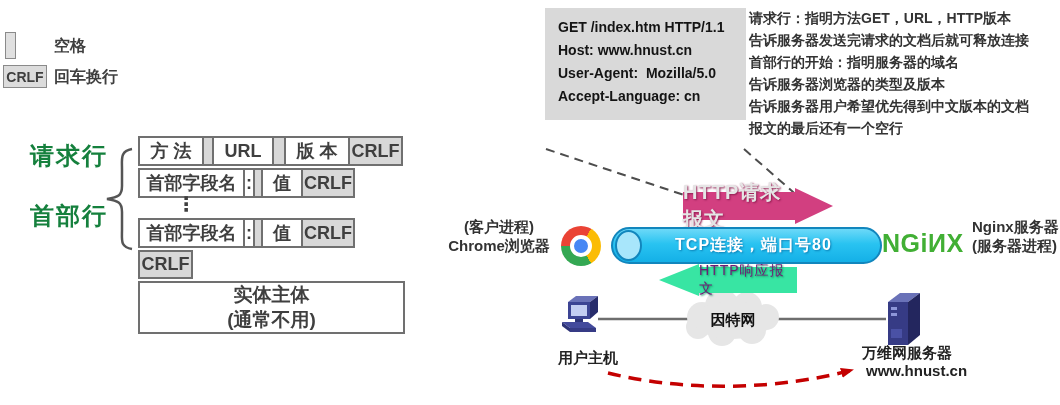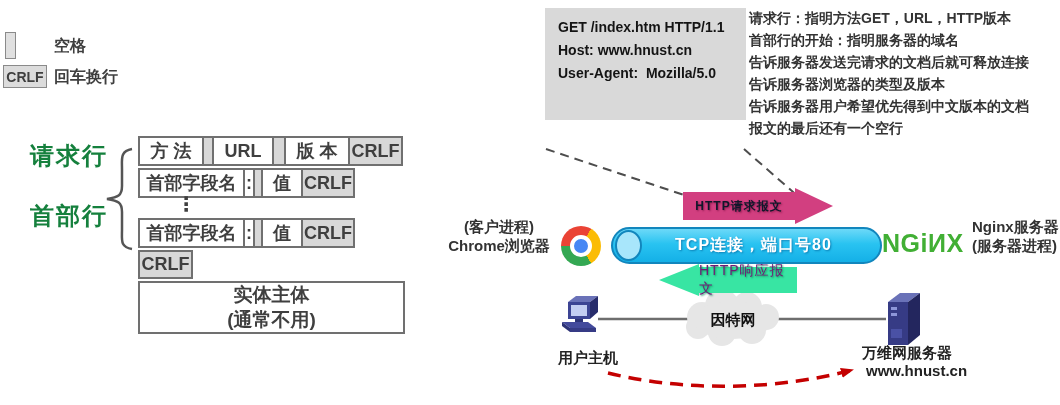--- a/index.html
+++ b/index.html
@@ -28,21 +28,21 @@
   .dots{font-size:20px;font-weight:bold;color:#3f3f3f;letter-spacing:0;line-height:0.55;text-align:center;}
 
   
   .request-box{left:545px;top:8px;width:201px;height:112px;background:#d9d9d9;box-sizing:border-box;padding:8px 13px;}
   .request-box div{font-size:14px;font-weight:bold;color:#141414;line-height:23px;white-space:pre;}
   .annotations{left:749px;top:7px;width:310px;}
   .annotations div{font-size:14px;font-weight:bold;color:#333;line-height:22px;white-space:nowrap;}
 
   
   .req-banner{left:683px;top:192px;width:112px;height:28px;background:#d23f80;display:flex;align-items:center;justify-content:center;}
-  .req-banner .txt{color:#0f172a;font-size:12px;font-weight:bold;letter-spacing:1px;text-shadow:1px 1px 2px #8f1d50;}
+  .req-banner .txt{color:#e5e5e5;font-size:20px;font-weight:bold;letter-spacing:1px;text-shadow:1px 1px 2px #8f1d50;}
   .req-arrowhead{left:795px;top:188px;width:0;height:0;border-top:18px solid transparent;border-bottom:18px solid transparent;border-left:38px solid #d23f80;}
   .resp-banner{left:699px;top:267px;width:98px;height:26px;background:#38e5a3;display:flex;align-items:center;justify-content:center;}
   .resp-banner .txt{color:#701a75;font-size:14px;font-weight:normal;letter-spacing:1px;text-shadow:1px 1px 2px #129160;}
   .resp-arrowhead{left:659px;top:264px;width:0;height:0;border-top:16px solid transparent;border-bottom:16px solid transparent;border-right:40px solid #38e5a3;}
 
   
   .pipe{left:611px;top:227px;width:271px;height:37px;box-sizing:border-box;background:linear-gradient(180deg,#6cd9f8 0%,#29c3f1 45%,#14b0e7 100%);
     border:2px solid #1286bd;border-radius:19px;display:flex;align-items:center;justify-content:center;}
   .pipe-cap{position:absolute;left:2px;top:1px;width:27px;height:31px;background:#a8e6fb;border:2px solid #1286bd;border-radius:50%;box-sizing:border-box;}
   .pipe .txt{color:#fff;font-size:16px;font-weight:bold;letter-spacing:1px;text-shadow:1px 1px 2px #0d7fb5;padding-left:14px;}
@@ -111,26 +111,27 @@
 
   <div class="abs entity-box" style="left:138px;top:281px;width:267px;height:53px;">
     <div>实体主体</div>
     <div>(通常不用)</div>
   </div>
 
   <div class="abs request-box">
     <div>GET /index.htm HTTP/1.1</div>
     <div>Host: www.hnust.cn</div>
     <div>User-Agent:  Mozilla/5.0</div>
+    <div>Accept-Language: cn</div>
   </div>
 
   <div class="abs annotations">
     <div>请求行：指明方法GET，URL，HTTP版本</div>
+    <div>告诉服务器发送完请求的文档后就可释放连接</div>
     <div>首部行的开始：指明服务器的域名</div>
-    <div>告诉服务器发送完请求的文档后就可释放连接</div>
     <div>告诉服务器浏览器的类型及版本</div>
     <div>告诉服务器用户希望优先得到中文版本的文档</div>
     <div>报文的最后还有一个空行</div>
   </div>
 
   <svg class="overlay" width="1060" height="405" viewBox="0 0 1060 405">
     <defs>
       <marker id="redArrow" markerUnits="userSpaceOnUse" markerWidth="16" markerHeight="14" refX="11" refY="5" orient="auto">
         <path d="M0,0 L13,5 L0,10 z" fill="#c40000"></path>
       </marker>

